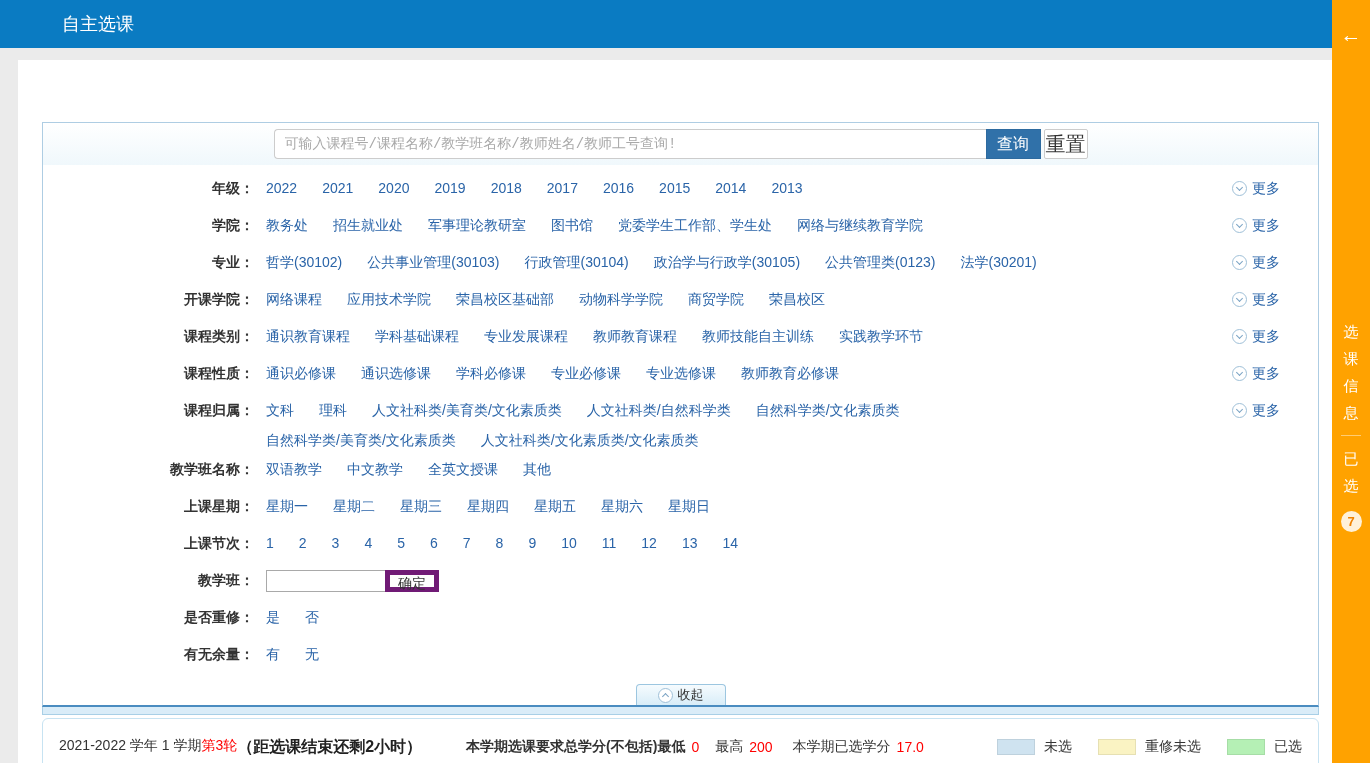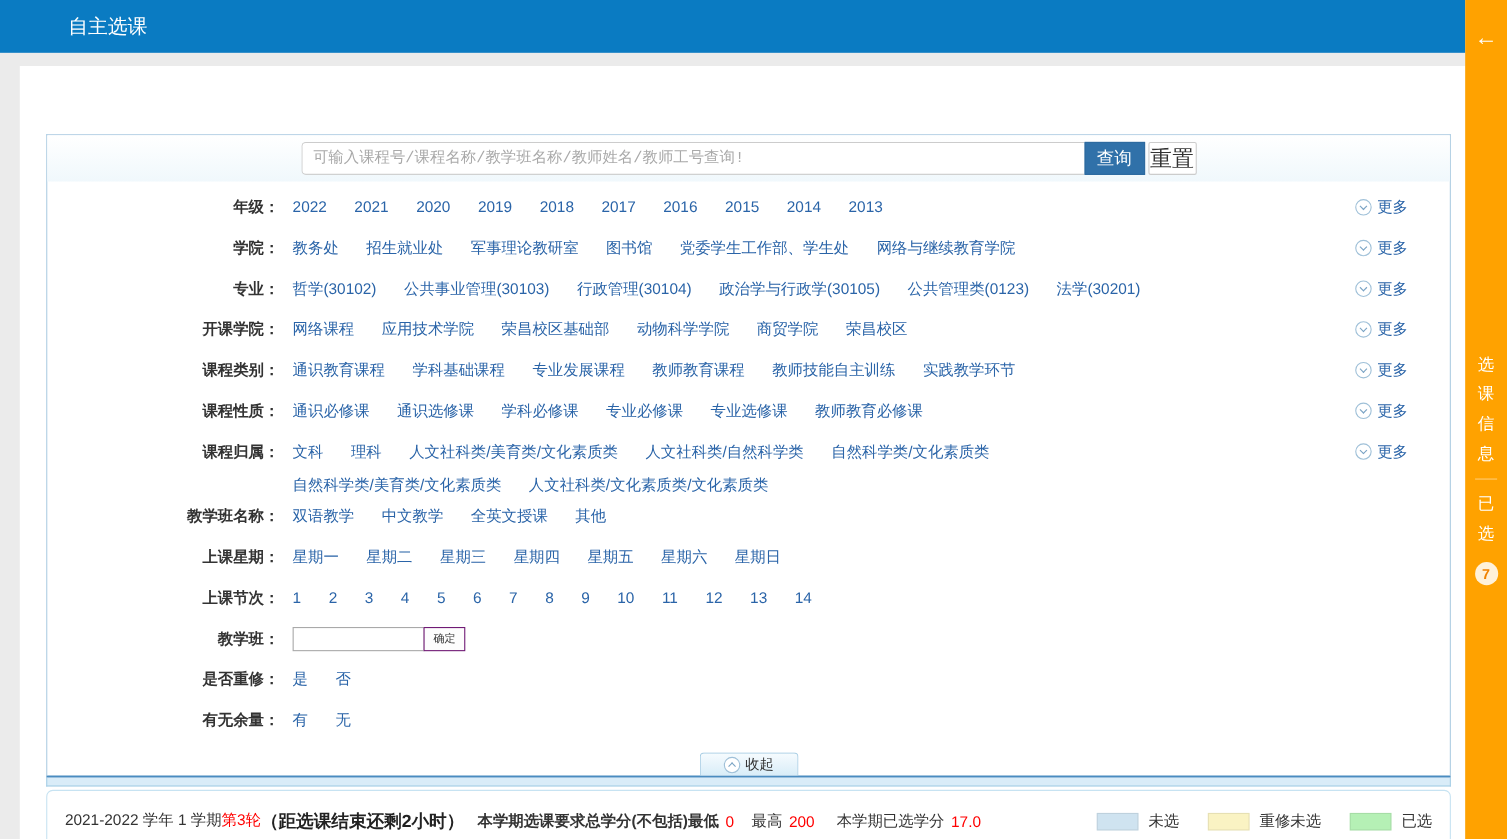--- a/index.html
+++ b/index.html
@@ -40,33 +40,33 @@
   .fopts { flex:1; display:flex; flex-wrap:wrap; align-items:center; column-gap:25px; row-gap:5px; padding-top:9px; line-height:20px; }
   .fopt { color:#2a64a8; font-size:14px; text-decoration:none; cursor:pointer; white-space:nowrap; }
   .fbreak { flex-basis:100%; height:0; }
   .fmore { flex:none; width:86px; display:flex; align-items:center; gap:5px; padding-top:9px; color:#2a64a8; font-size:14px; cursor:pointer; text-decoration:none; line-height:20px; }
   .fmore-spacer { flex:none; width:86px; }
   .circ { width:15px; height:15px; border-radius:50%; border:1px solid #9fc0d8; display:inline-flex; align-items:center; justify-content:center; background:#fff; }
   .chev-down { width:5px; height:5px; border-right:1.5px solid #7aa3c4; border-bottom:1.5px solid #7aa3c4; transform:rotate(45deg); margin-top:-2px; }
   .chev-up { width:5px; height:5px; border-right:1.5px solid #7aa3c4; border-bottom:1.5px solid #7aa3c4; transform:rotate(-135deg); margin-top:2px; }
 
   .tc-input { width:120px; height:22px; border:1px solid #a9a9a9; padding:0 5px; font-size:13px; outline:none; font-family:inherit; }
-  .tc-btn { height:22px; padding:0 8px; border:1px solid #701a75; background:#fdfdfd; font-size:10px; color:#333; cursor:pointer; margin-left:-1px; font-family:inherit; }
+  .tc-btn { height:22px; padding:0 8px; border:5px solid #701a75; background:#fdfdfd; font-size:14px; color:#333; cursor:pointer; margin-left:-1px; font-family:inherit; }
 
   .collapse-wrap { display:flex; justify-content:center; margin-top:12px; }
   .collapse-tab { width:90px; height:21px; border:1px solid #9cc6e0; border-bottom:none; border-radius:4px 4px 0 0; background:linear-gradient(#f6fbfe,#d8edf8); display:flex; align-items:center; justify-content:center; gap:5px; font-size:13px; color:#333; cursor:pointer; }
 
   .lightbar { position:absolute; left:24px; width:1277px; height:8px; background:#d9ecf8; border:1px solid #a8cfe6; border-top:none; }
 
   
   .info-bar { position:absolute; left:24px; top:658px; width:1277px; height:58px; background:#fff; border:1px solid #c7e3f2; border-radius:6px; display:flex; align-items:center; padding:0 16px; white-space:nowrap; }
   .seg1 { display:flex; align-items:flex-start; }
   .red { color:#ff0000; }
   .countdown { font-weight:bold; font-size:16px; color:#222; }
-  .seg2 { margin-left:12px; display:flex; align-items:center; gap:6px; }
+  .seg2 { margin-left:44px; display:flex; align-items:center; gap:6px; }
   .bold-label { font-weight:bold; }
   .legend { margin-left:auto; display:flex; align-items:center; gap:26px; }
   .legend-item { display:flex; align-items:center; gap:9px; }
   .swatch { width:38px; height:16px; display:inline-block; border:1px solid rgba(0,0,0,.08); }
 </style>
 </head>
 <body>
 
 <div class="topbar">
   <div class="title">自主选课</div>

